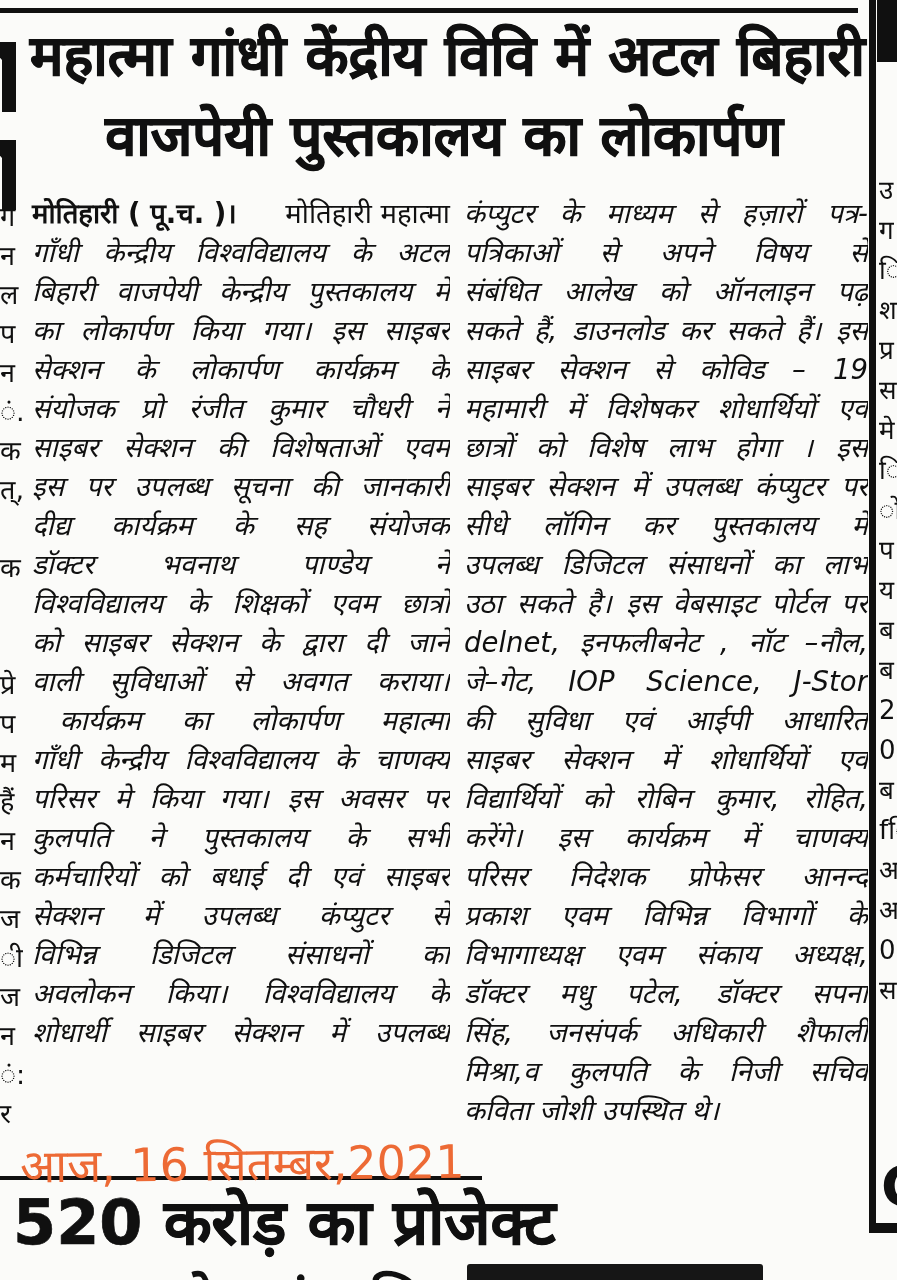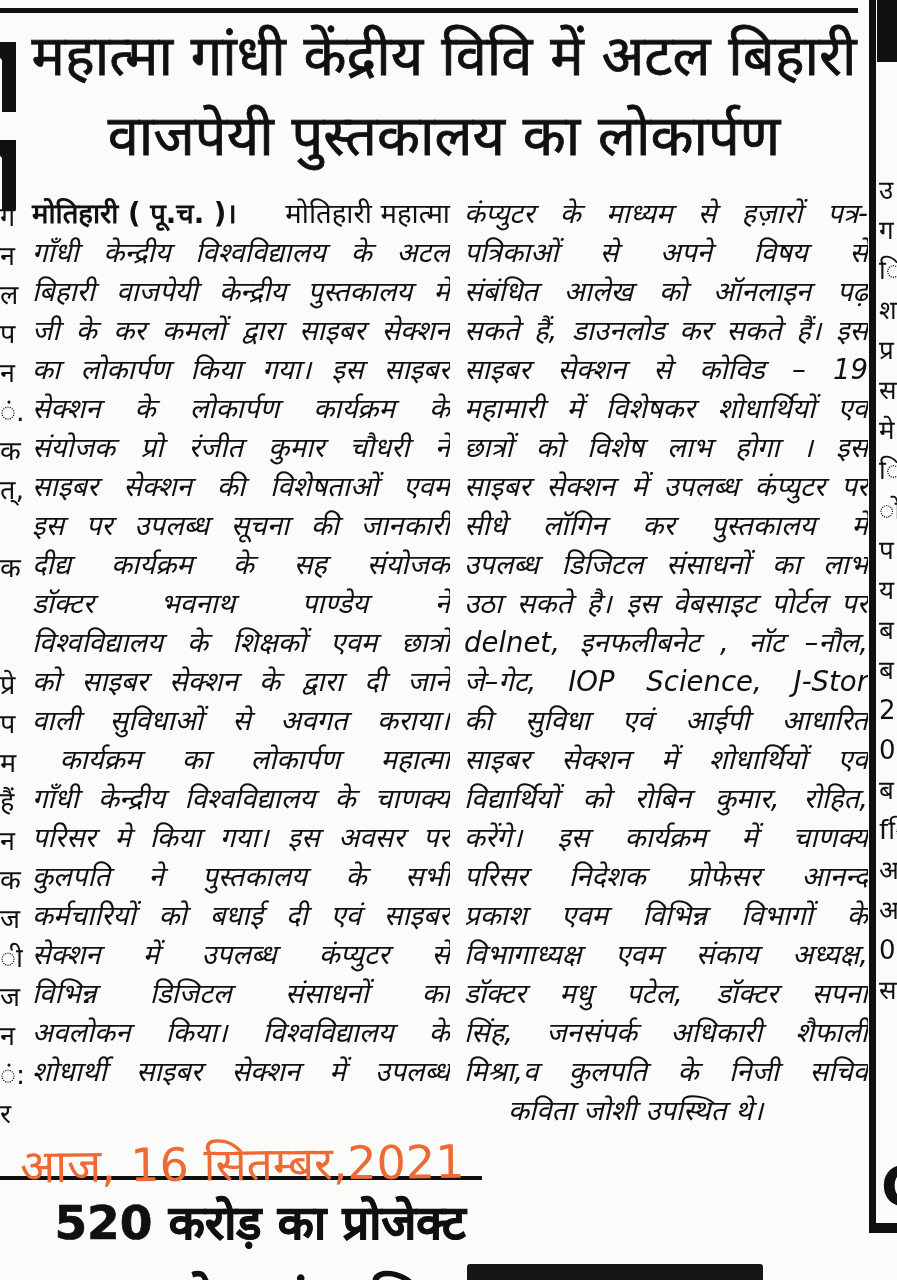--- a/index.html
+++ b/index.html
@@ -14,42 +14,42 @@
   
   .top-rule{position:absolute;left:0;top:8px;width:858px;height:5px;background:#101010;}
   .right-divider{position:absolute;left:869px;top:0;width:7px;height:1233px;background:#101010;}
   .right-divider-stub{position:absolute;left:869px;top:1223px;width:28px;height:10px;background:#101010;}
   .corner-box{position:absolute;left:877px;top:0;width:20px;height:62px;background:#101010;}
   .strike-line{position:absolute;left:0;top:1176px;width:482px;height:4px;background:#101010;}
   .bottom-bar{position:absolute;left:467px;top:1264px;width:296px;height:16px;background:#161616;border-radius:3px 3px 0 0;}
 
   
   .headline{position:absolute;left:30px;top:16px;width:828px;text-align:center;
-    font-weight:400;font-size:56px;line-height:80px;letter-spacing:0;
+    font-weight:700;font-size:56px;line-height:80px;letter-spacing:0;
     -webkit-text-stroke:0.8px #101010;}
   .headline .hl{white-space:nowrap;}
 
   
   .columns{position:absolute;left:32px;top:194px;width:836px;display:flex;gap:14px;}
   .col{font-size:27.5px;line-height:39px;}
   .col-left{width:418px;}
   .col-mid{width:404px;}
   .line{white-space:nowrap;text-align:justify;text-align-last:justify;min-height:39px;overflow:hidden;font-style:italic;}
-  .col-mid .line:last-child{text-align-last:left;margin-left:44px;}
+  .col-mid .line:last-child{text-align-last:left;}
   .dateline-line{display:flex;justify-content:space-between;min-height:39px;white-space:nowrap;}
   .dateline-lead{font-weight:700;}
 
   
   .date-stamp{position:absolute;left:20px;top:1138px;width:470px;
     font-size:46px;line-height:52px;font-weight:500;white-space:nowrap;
     transform:rotate(-0.6deg);z-index:3;}
 
   
-  .sub-headline{position:absolute;left:42px;top:1192px;width:436px;text-align:center;
-    font-weight:800;font-size:47px;line-height:62px;white-space:nowrap;
+  .sub-headline{position:absolute;left:13px;top:1192px;width:436px;text-align:center;
+    font-weight:800;font-size:62px;line-height:62px;white-space:nowrap;
     -webkit-text-stroke:0.7px #101010;}
 
   
   .bottom-cut{position:absolute;left:185px;top:1262px;width:290px;height:18px;overflow:hidden;
     font-size:54px;font-weight:800;letter-spacing:22px;color:#101010;}
 
   
   .left-strip{position:absolute;left:0;top:0;width:24px;height:1280px;overflow:hidden;z-index:2;}
   .big-stroke{position:absolute;left:2px;width:14px;height:70px;background:#101010;}
   .big-stroke::before{content:"";position:absolute;left:-16px;top:0;
@@ -78,21 +78,20 @@
   <div class="columns">
     <div class="col col-left">
       <div class="dateline-line">
         <span class="dateline-lead">मोतिहारी ( पू.च. )।</span>
         <span>मोतिहारी महात्मा</span>
       </div>
       <div>
 
       <div class="line">गाँधी केन्द्रीय विश्वविद्यालय के अटल</div>
           <div class="line">बिहारी वाजपेयी केन्द्रीय पुस्तकालय में</div>
-          <div class="line">जी के कर कमलों द्वारा साइबर सेक्शन</div>
           <div class="line">का लोकार्पण किया गया। इस साइबर</div>
           <div class="line">सेक्शन के लोकार्पण कार्यक्रम के</div>
           <div class="line">संयोजक प्रो रंजीत कुमार चौधरी ने</div>
           <div class="line">साइबर सेक्शन की विशेषताओं एवम</div>
           <div class="line">इस पर उपलब्ध सूचना की जानकारी</div>
           <div class="line">दीद्य कार्यक्रम के सह संयोजक</div>
           <div class="line">डॉक्टर भवनाथ पाण्डेय ने</div>
           <div class="line">विश्वविद्यालय के शिक्षकों एवम छात्रों</div>
           <div class="line">को साइबर सेक्शन के द्वारा दी जाने</div>
           <div class="line">वाली सुविधाओं से अवगत कराया।</div>

